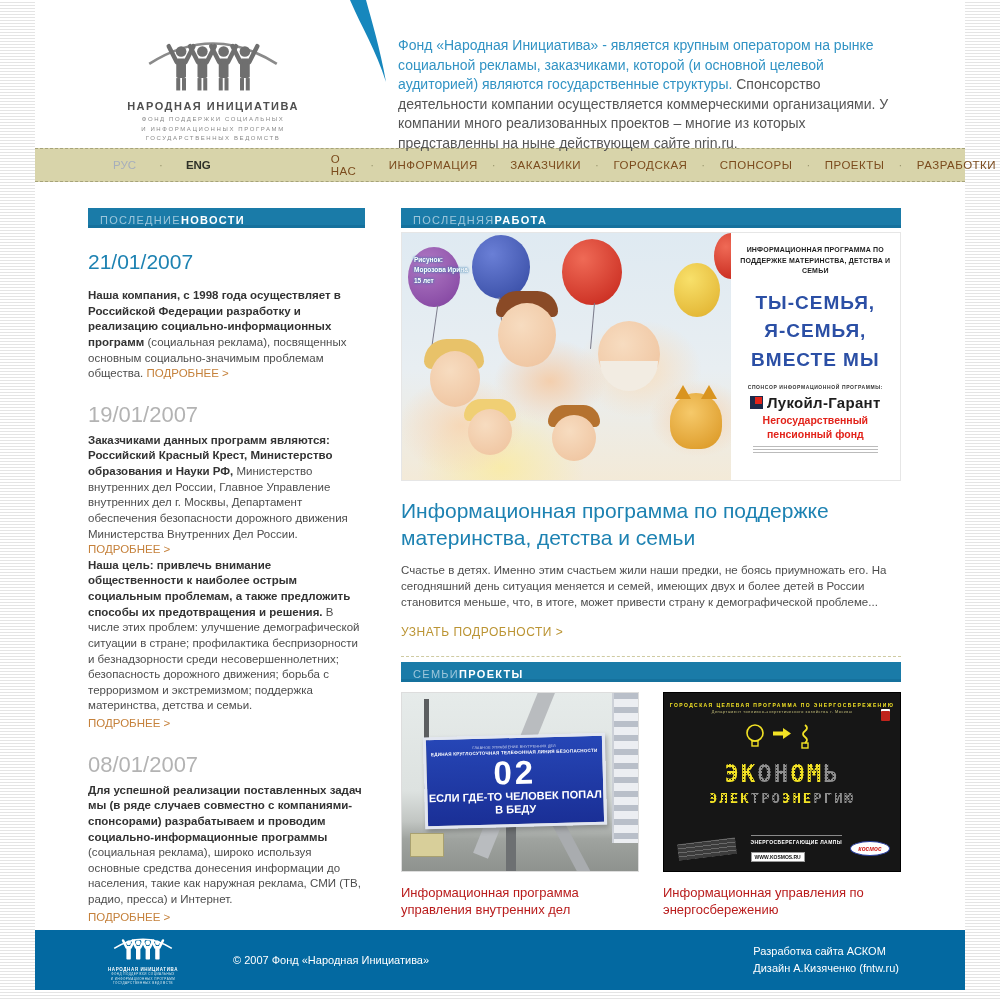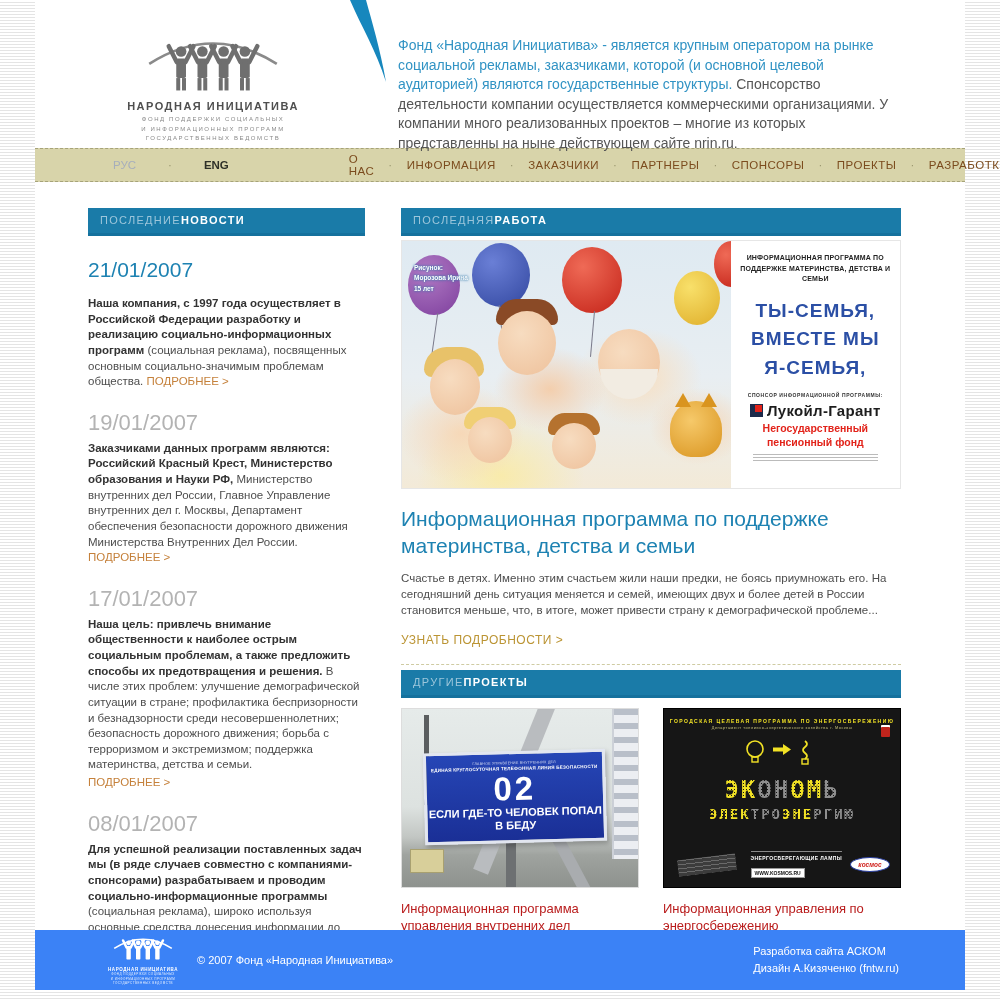--- a/index.html
+++ b/index.html
@@ -16,34 +16,34 @@
   .logo-block { position:absolute; left:68px; top:32px; width:220px; text-align:center; cursor:pointer; }
   .logo-title { font-size:11px; font-weight:bold; color:#4f4f4f; letter-spacing:1.5px; margin-top:2px; }
   .logo-sub { font-size:6px; color:#8a8a8a; letter-spacing:1.6px; line-height:1.6; margin-top:3px; }
   .swoosh { position:absolute; left:285px; top:0; }
   .intro { position:absolute; left:363px; top:36px; width:500px; font-size:14px; line-height:1.4; color:#555; }
   .intro-blue { color:#3193c4; }
 
   
   .nav { height:34px; background:#d8d4aa; border-top:1px dashed #a6a379; border-bottom:1px dashed #a6a379;
          display:flex; align-items:center; font-size:11.5px; }
-  .lang { margin-left:78px; display:flex; align-items:center; gap:18px; }
+  .lang { margin-left:78px; display:flex; align-items:center; gap:9px; }
   .lang-rus { color:#a6aebc; }
   .lang-eng { color:#2f3128; font-weight:bold; text-decoration:none; cursor:pointer; }
   .nav-items { margin-left:120px; display:flex; align-items:center; }
   .nav-item { color:#7b4b1d; text-decoration:none; cursor:pointer; letter-spacing:.5px; }
   .nav-item + .nav-item::before, .lang .dotsep { content:"·"; color:#9a976f; margin:0 14px; }
   .nav-item + .nav-item::before { content:"·"; }
 
   
   .main { display:flex; padding:26px 0 0 53px; }
   .col-left { width:277px; }
   .col-right { width:500px; margin-left:36px; }
 
-  .section-bar { background:#1a7ba8; border-bottom:3px solid #15719d; height:28px; line-height:25px;
+  .section-bar { background:#1a7ba8; border-bottom:3px solid #15719d; height:20px; line-height:25px;
                  padding-left:12px; font-size:11px; letter-spacing:1.3px; white-space:nowrap; }
   .bar-light { color:#9cc6db; }
   .bar-bold { color:#ffffff; font-weight:bold; }
 
   .date-first { color:#1d82b2; font-size:21px; margin:22px 0 14px; }
   .date { color:#b3b3b3; font-size:22px; margin:20px 0 5px; }
   .news-text { font-size:11.5px; color:#4d4d4d; line-height:1.36; }
   .news-text b { color:#333; }
   .more { color:#c5813b; text-decoration:none; cursor:pointer; }
   .more.block { display:inline-block; margin-top:2px; }
@@ -145,22 +145,22 @@
           background-image:repeating-linear-gradient(to bottom, #6a6a6a 0 1px, #3c3c3c 1px 4px); }
   .lamps { border-top:1px solid #8a8a8a; padding-top:3px; text-align:left; }
   .lamps-l1 { font-size:5px; font-weight:bold; color:#fff; letter-spacing:.4px; }
   .lamps-l2 { display:inline-block; margin-top:2px; font-size:5px; font-weight:bold; color:#111; background:#fff;
               border:1px solid #999; padding:1px 3px; }
   .kosmos { width:40px; height:15px; background:#fff; border-radius:50%; display:flex; align-items:center; justify-content:center;
             border:1px solid #2a3f9e; }
   .kosmos span { color:#d01f1a; font-size:6.5px; font-weight:bold; font-style:italic; }
 
   
-  .footer { position:absolute; left:0; right:0; bottom:0; height:60px; background:#3b82f6; display:flex; align-items:center;
-            color:#fff; }
+  .footer { position:absolute; left:0; right:0; bottom:0; height:60px; background:#0369a1; display:flex; align-items:center;
+            color:#fff;gap:36px; }
   .f-logo { margin-left:68px; width:80px; text-align:center; }
   .f-logo-title { font-size:4.5px; font-weight:bold; letter-spacing:.6px; margin-top:1px; }
   .f-logo-sub { font-size:3px; letter-spacing:.5px; line-height:1.6; opacity:.85; }
   .f-copy { margin-left:14px; font-size:11px; }
   .f-dev { margin-left:auto; margin-right:66px; font-size:11px; line-height:1.55; text-align:left; }
   .f-dev-1 { font-weight:normal; }
 </style>
 </head>
 <body>
 
@@ -218,40 +218,39 @@
   <div class="nav">
     <div class="lang">
       <span class="lang-rus">РУС</span>
       <span class="dotsep">·</span>
       <a class="lang-eng">ENG</a>
     </div>
     <div class="nav-items">
       <a class="nav-item">О НАС</a>
       <a class="nav-item">ИНФОРМАЦИЯ</a>
       <a class="nav-item">ЗАКАЗЧИКИ</a>
-      <a class="nav-item">ПАРТНЕРЫ</a>
+      <a class="nav-item">ГОРОДСКАЯ</a>
       <a class="nav-item">СПОНСОРЫ</a>
       <a class="nav-item">ПРОЕКТЫ</a>
       <a class="nav-item">РАЗРАБОТКИ</a>
       <a class="nav-item">КОНТАКТЫ</a>
     </div>
   </div>
 
   <div class="main">
 
     <div class="col-left">
       <div class="section-bar"><span class="bar-light">ПОСЛЕДНИЕ</span><span class="bar-bold">НОВОСТИ</span></div>
 
       <div class="date-first">21/01/2007</div>
-      <p class="news-text"><b>Наша компания, с 1997 года осуществляет в Российской Федерации разработку и реализацию социально-информационных программ</b><span> (социальная реклама), посвященных основным социально-значимым проблемам общества. </span><a class="more">ПОДРОБНЕЕ &gt;</a></p>
+      <p class="news-text"><b>Наша компания, с 1998 года осуществляет в Российской Федерации разработку и реализацию социально-информационных программ</b><span> (социальная реклама), посвященных основным социально-значимым проблемам общества. </span><a class="more">ПОДРОБНЕЕ &gt;</a></p>
 
       <div class="date">19/01/2007</div>
       <p class="news-text"><b>Заказчиками данных программ являются: Российский Красный Крест, Министерство образования и Науки РФ,</b><span> Министерство внутренних дел России, Главное Управление внутренних дел г. Москвы, Департамент обеспечения безопасности дорожного движения Министерства Внутренних Дел России. </span><a class="more">ПОДРОБНЕЕ &gt;</a></p>
 
-      <div class="date">17/01/2007</div>
       <p class="news-text"><b>Наша цель: привлечь внимание общественности к наиболее острым социальным проблемам, а также предложить способы их предотвращения и решения.</b><span> В числе этих проблем: улучшение демографической ситуации в стране; профилактика беспризорности и безнадзорности среди несовершеннолетних; безопасность дорожного движения; борьба с терроризмом и экстремизмом; поддержка материнства, детства и семьи.</span><br><a class="more block">ПОДРОБНЕЕ &gt;</a></p>
 
       <div class="date">08/01/2007</div>
       <p class="news-text"><b>Для успешной реализации поставленных задач мы (в ряде случаев совместно с компаниями-спонсорами) разрабатываем и проводим социально-информационные программы</b><span> (социальная реклама), широко используя основные средства донесения информации до населения, такие как наружная реклама, СМИ (ТВ, радио, пресса) и Интернет.</span><br><a class="more block">ПОДРОБНЕЕ &gt;</a></p>
     </div>
 
     <div class="col-right">
       <div class="section-bar"><span class="bar-light">ПОСЛЕДНЯЯ</span><span class="bar-bold">РАБОТА</span></div>
 
       
@@ -279,40 +278,40 @@
           <div class="credit">
             <div>Рисунок:</div>
             <div>Морозова Ирина</div>
             <div>15 лет</div>
           </div>
         </div>
         <div class="poster-panel">
           <div class="program">ИНФОРМАЦИОННАЯ ПРОГРАММА ПО ПОДДЕРЖКЕ МАТЕРИНСТВА, ДЕТСТВА И СЕМЬИ</div>
           <div class="slogan">
             <div>ТЫ-СЕМЬЯ,</div>
+            <div>Я-СЕМЬЯ,</div>
             <div>ВМЕСТЕ МЫ</div>
-            <div>Я-СЕМЬЯ,</div>
           </div>
           <div class="sponsor-label">СПОНСОР ИНФОРМАЦИОННОЙ ПРОГРАММЫ:</div>
           <div class="sponsor-row">
             <span class="lukoil-icon"></span>
             <span class="sponsor-name">Лукойл-Гарант</span>
           </div>
           <div class="sponsor-desc">Негосударственный пенсионный фонд</div>
           <div class="fineprint"></div>
         </div>
       </div>
 
       <h2 class="work-heading">Информационная программа по поддержке материнства, детства и семьи</h2>
       <p class="work-text">Счастье в детях. Именно этим счастьем жили наши предки, не боясь приумножать его. На сегодняшний день ситуация меняется и семей, имеющих двух и более детей в России становится меньше, что, в итоге, может привести страну к демографической проблеме...</p>
       <a class="learn-more">УЗНАТЬ ПОДРОБНОСТИ &gt;</a>
 
       <div class="divider"></div>
 
-      <div class="section-bar projects-bar"><span class="bar-light">ДРУГИЕ</span><span class="bar-bold">ПРОЕКТЫ</span></div>
+      <div class="section-bar projects-bar"><span class="bar-light">СЕМЬИ</span><span class="bar-bold">ПРОЕКТЫ</span></div>
 
       <div class="projects">
 
         <div class="project">
           <div class="proj-img street">
             <div class="building"></div>
             <div class="beam1"></div>
             <div class="beam2"></div>
             <div class="pole"></div>
             <div class="bb-post"></div>

